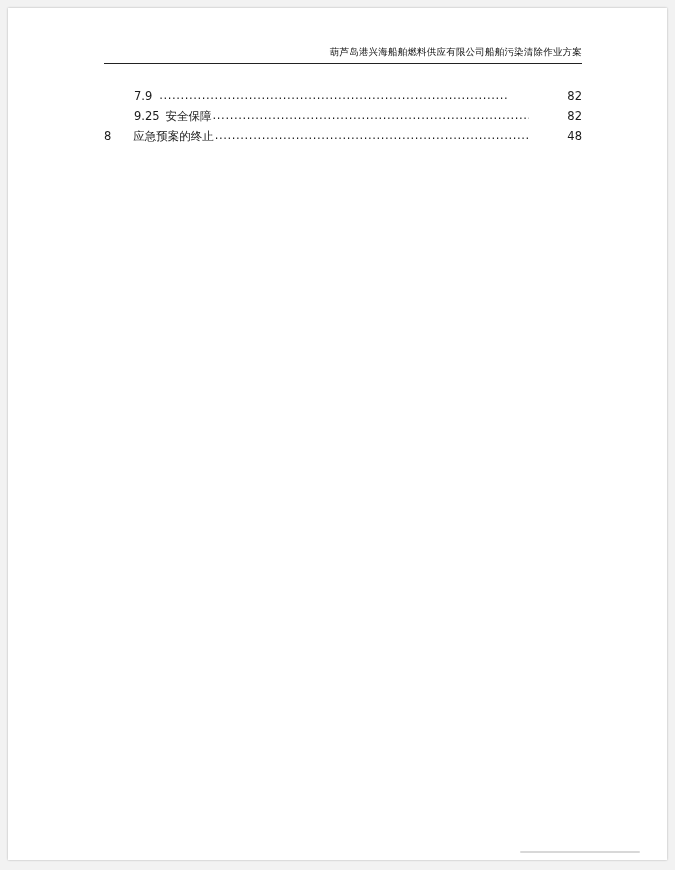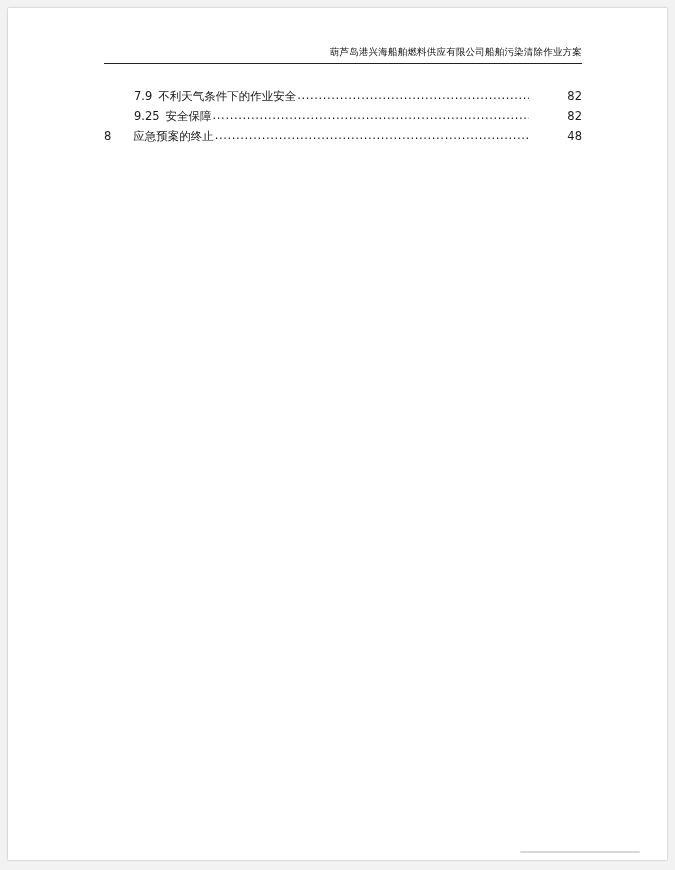--- a/index.html
+++ b/index.html
@@ -112,21 +112,20 @@
 <div class="page">
   <div class="page-inner">
 
     <div class="header">葫芦岛港兴海船舶燃料供应有限公司船舶污染清除作业方案</div>
 
     <div class="toc">
 
       <div class="toc-row lvl2">
         <span class="toc-num">7.9</span>
         <span class="toc-gap"></span>
-        <span class="toc-title">不利天气条件下的作业安全</span>
         <span class="toc-leader">..................................................................................</span>
         <span class="toc-page">82</span>
       </div>
 
       <div class="toc-row lvl2">
         <span class="toc-num">9.25</span>
         <span class="toc-gap"></span>
         <span class="toc-title">安全保障</span>
         <span class="toc-leader">.............................................................................................</span>
         <span class="toc-page">82</span>

